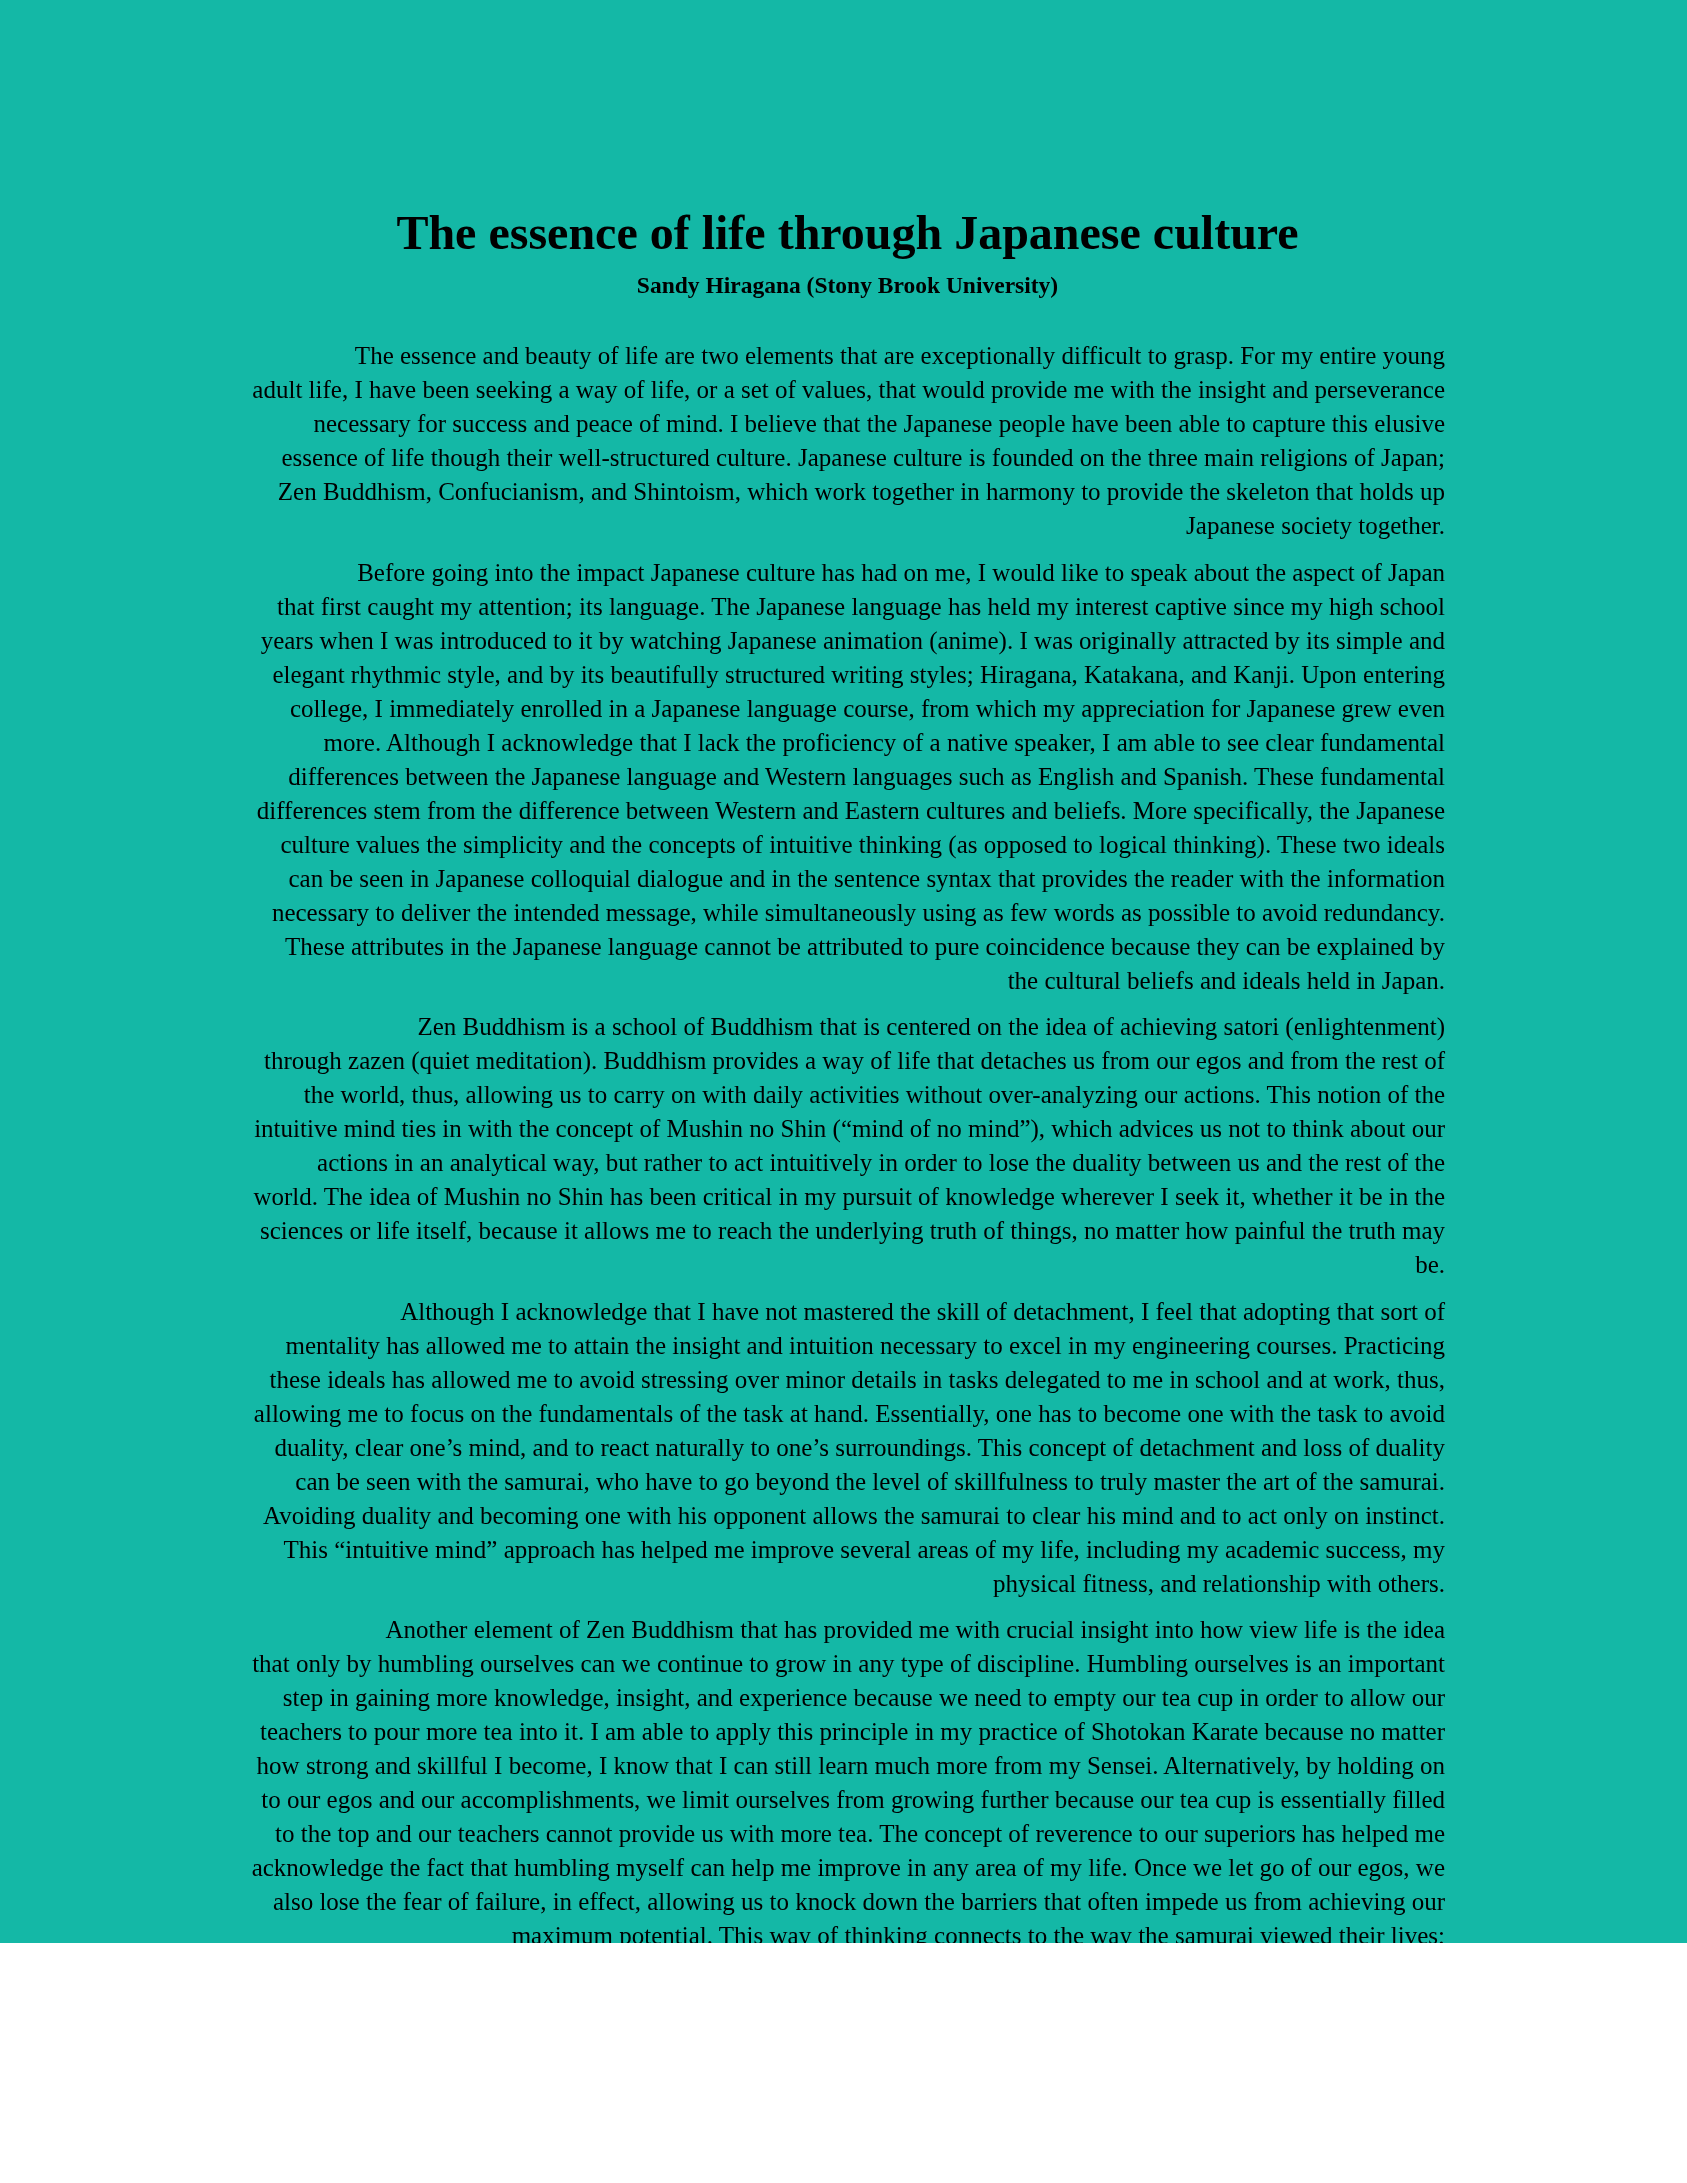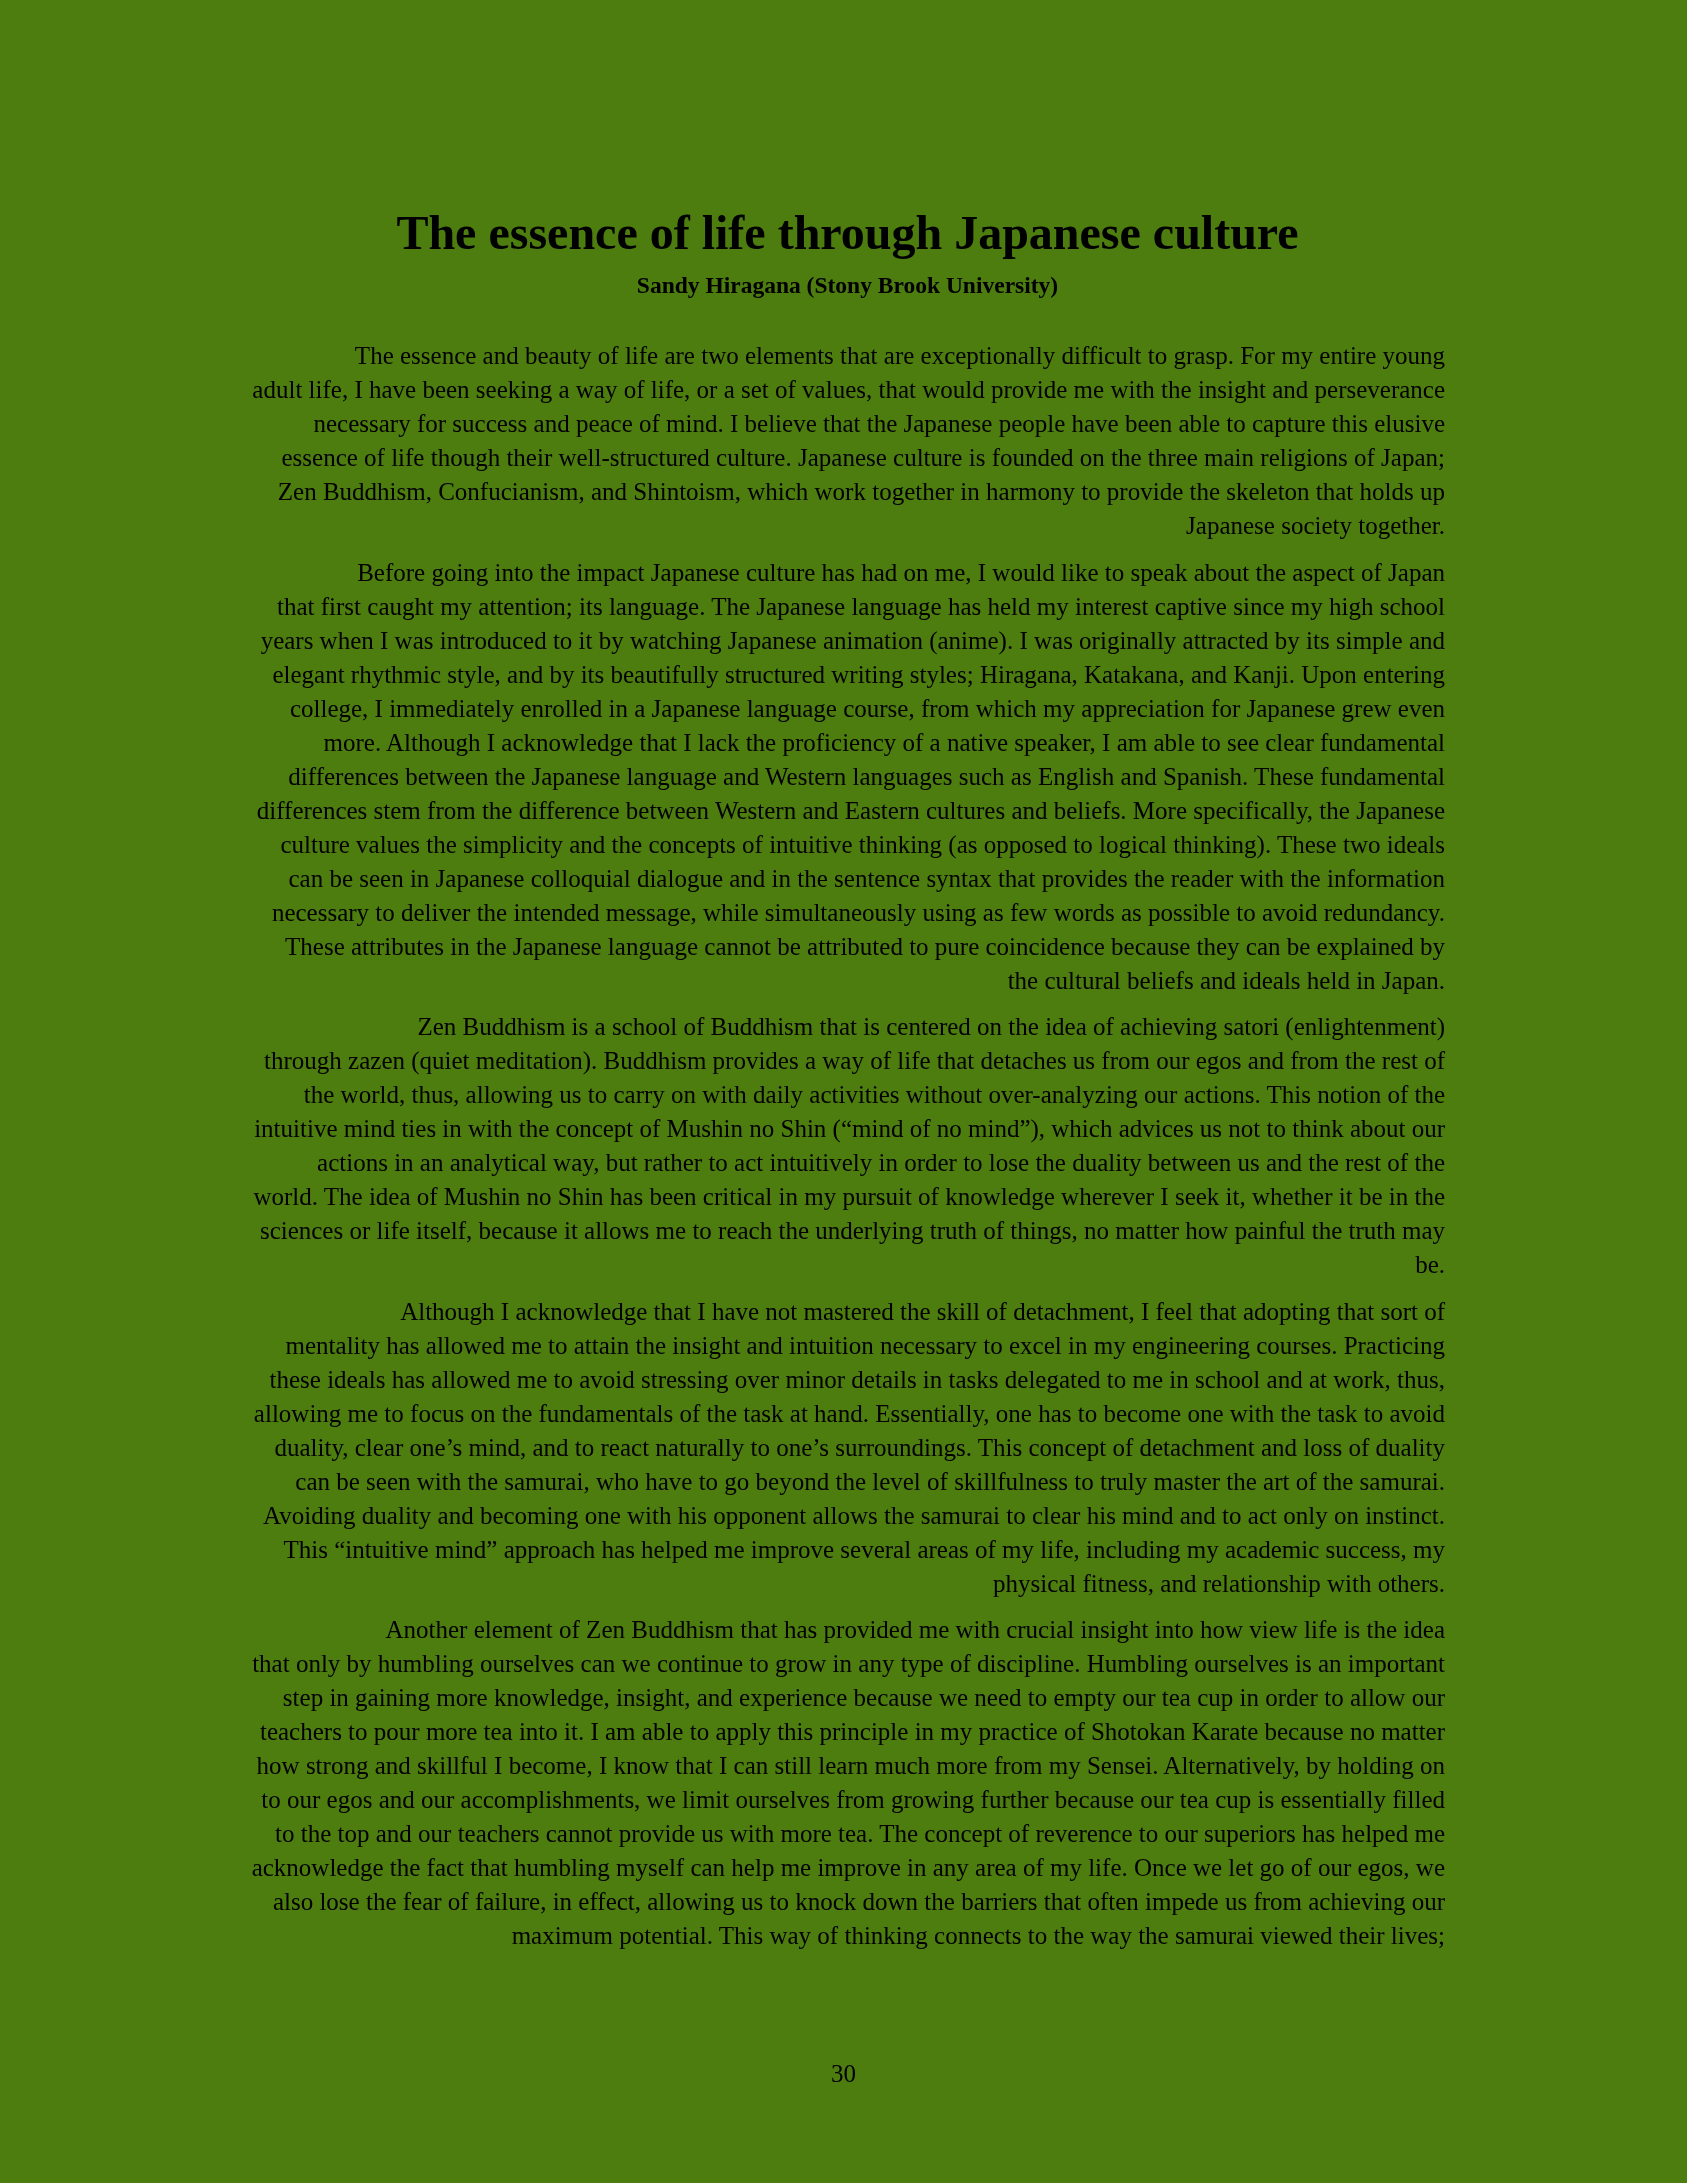--- a/index.html
+++ b/index.html
@@ -11,22 +11,22 @@
     width: 1687px;
     height: 2183px;
     position: relative;
     font-family: "Liberation Serif", serif;
     color: #000000;
   }
   .page {
     position: absolute;
     left: 0; top: 0;
     width: 1687px;
-    height: 2183px;
-    background: #4d7c0f;
+    height: 1943px;
+    background: #14b8a6;
     overflow: hidden;
   }
   .content {
     position: absolute;
     left: 250px;
     top: 205px;
     width: 1195px;
   }
   .title {
     font-size: 48px;

